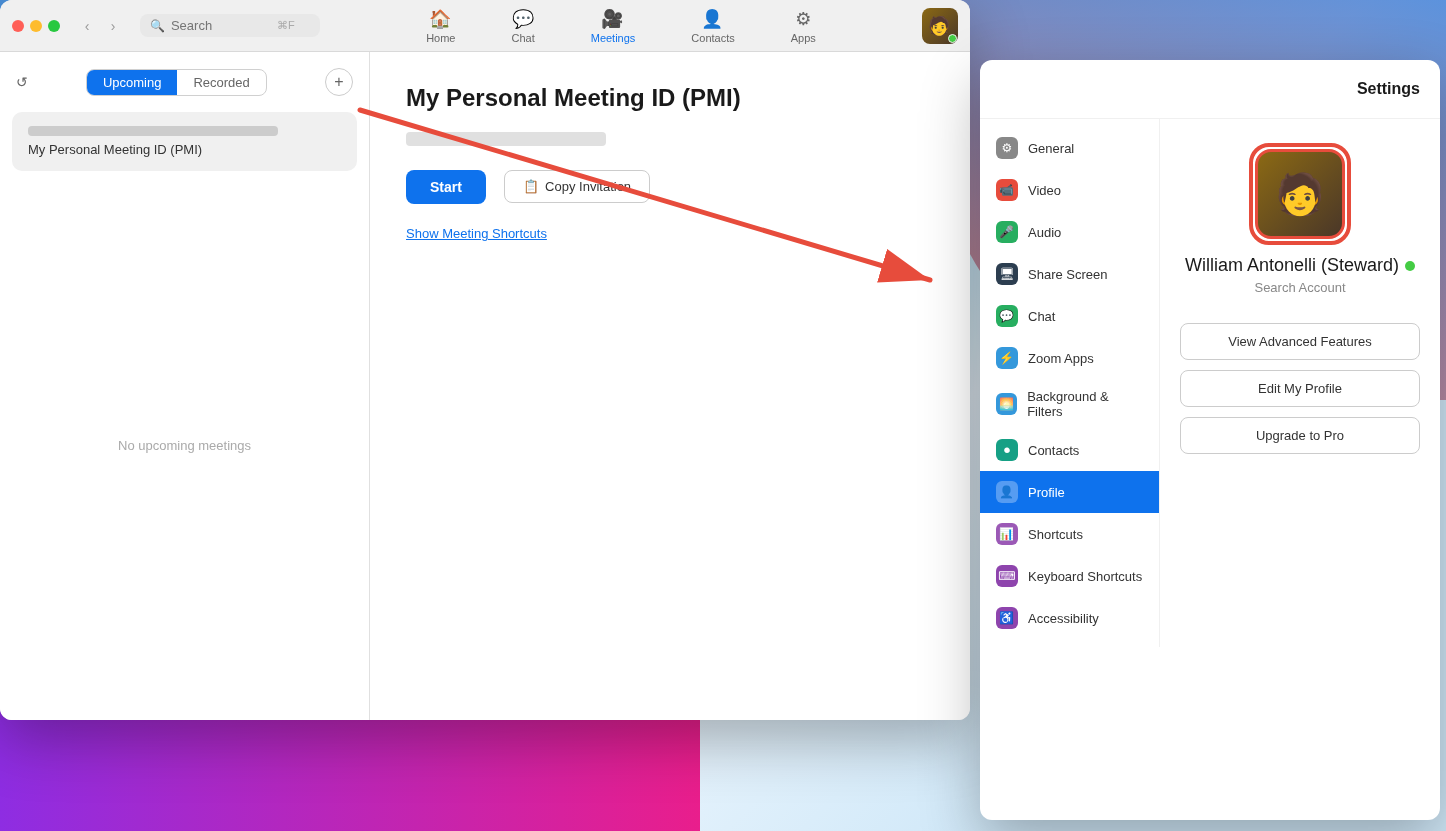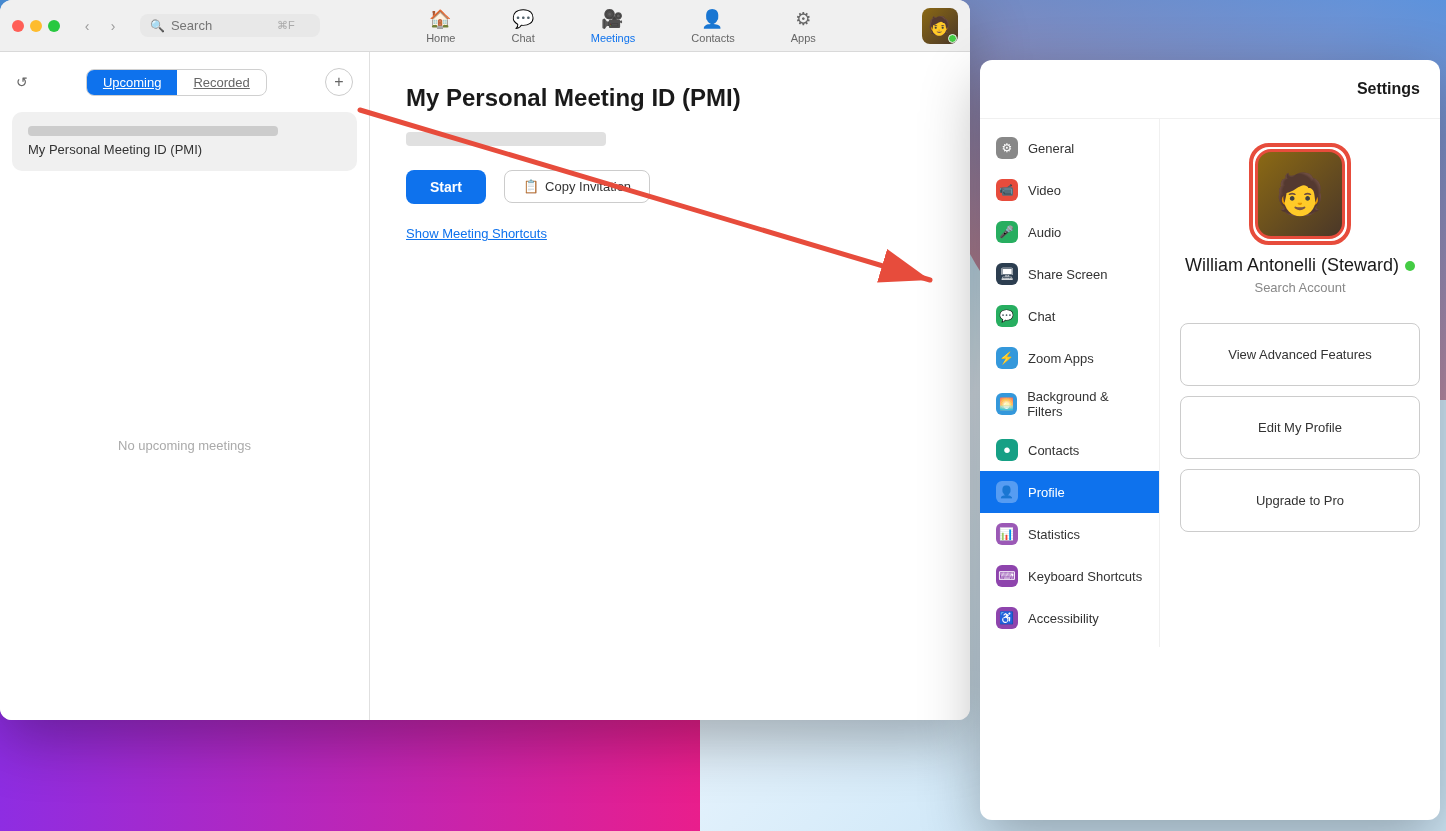--- a/index.html
+++ b/index.html
@@ -195,21 +195,20 @@
       overflow: hidden;
     }
     .tab-btn {
       padding: 5px 16px;
       font-size: 13px;
       font-weight: 500;
       border: none;
       cursor: pointer;
       background: transparent;
       color: #666;
-      text-decoration: underline;
     }
     .tab-btn.active {
       background: #0e72ed;
       color: #fff;
     }
     .add-btn {
       width: 28px;
       height: 28px;
       border-radius: 50%;
       border: 1.5px solid #ccc;
@@ -419,21 +418,21 @@
       background: #44cc44;
       border-radius: 50%;
     }
     .profile-account {
       font-size: 13px;
       color: #888;
       margin-bottom: 28px;
     }
     .profile-btn {
       width: 240px;
-      padding: 23px;
+      padding: 10px;
       border: 1.5px solid #ccc;
       border-radius: 8px;
       background: transparent;
       font-size: 13px;
       color: #333;
       cursor: pointer;
       margin-bottom: 10px;
       text-align: center;
     }
 
@@ -587,21 +586,21 @@
       <div class="settings-menu-item">
         <div class="menu-icon icon-recording">⏺</div>
         <span>Contacts</span>
       </div>
       <div class="settings-menu-item active">
         <div class="menu-icon icon-profile">👤</div>
         <span>Profile</span>
       </div>
       <div class="settings-menu-item">
         <div class="menu-icon icon-statistics">📊</div>
-        <span>Statistics</span>
+        <span>Shortcuts</span>
       </div>
       <div class="settings-menu-item">
         <div class="menu-icon icon-keyboard">⌨</div>
         <span>Keyboard Shortcuts</span>
       </div>
       <div class="settings-menu-item">
         <div class="menu-icon icon-accessibility">♿</div>
         <span>Accessibility</span>
       </div>
     </div>

